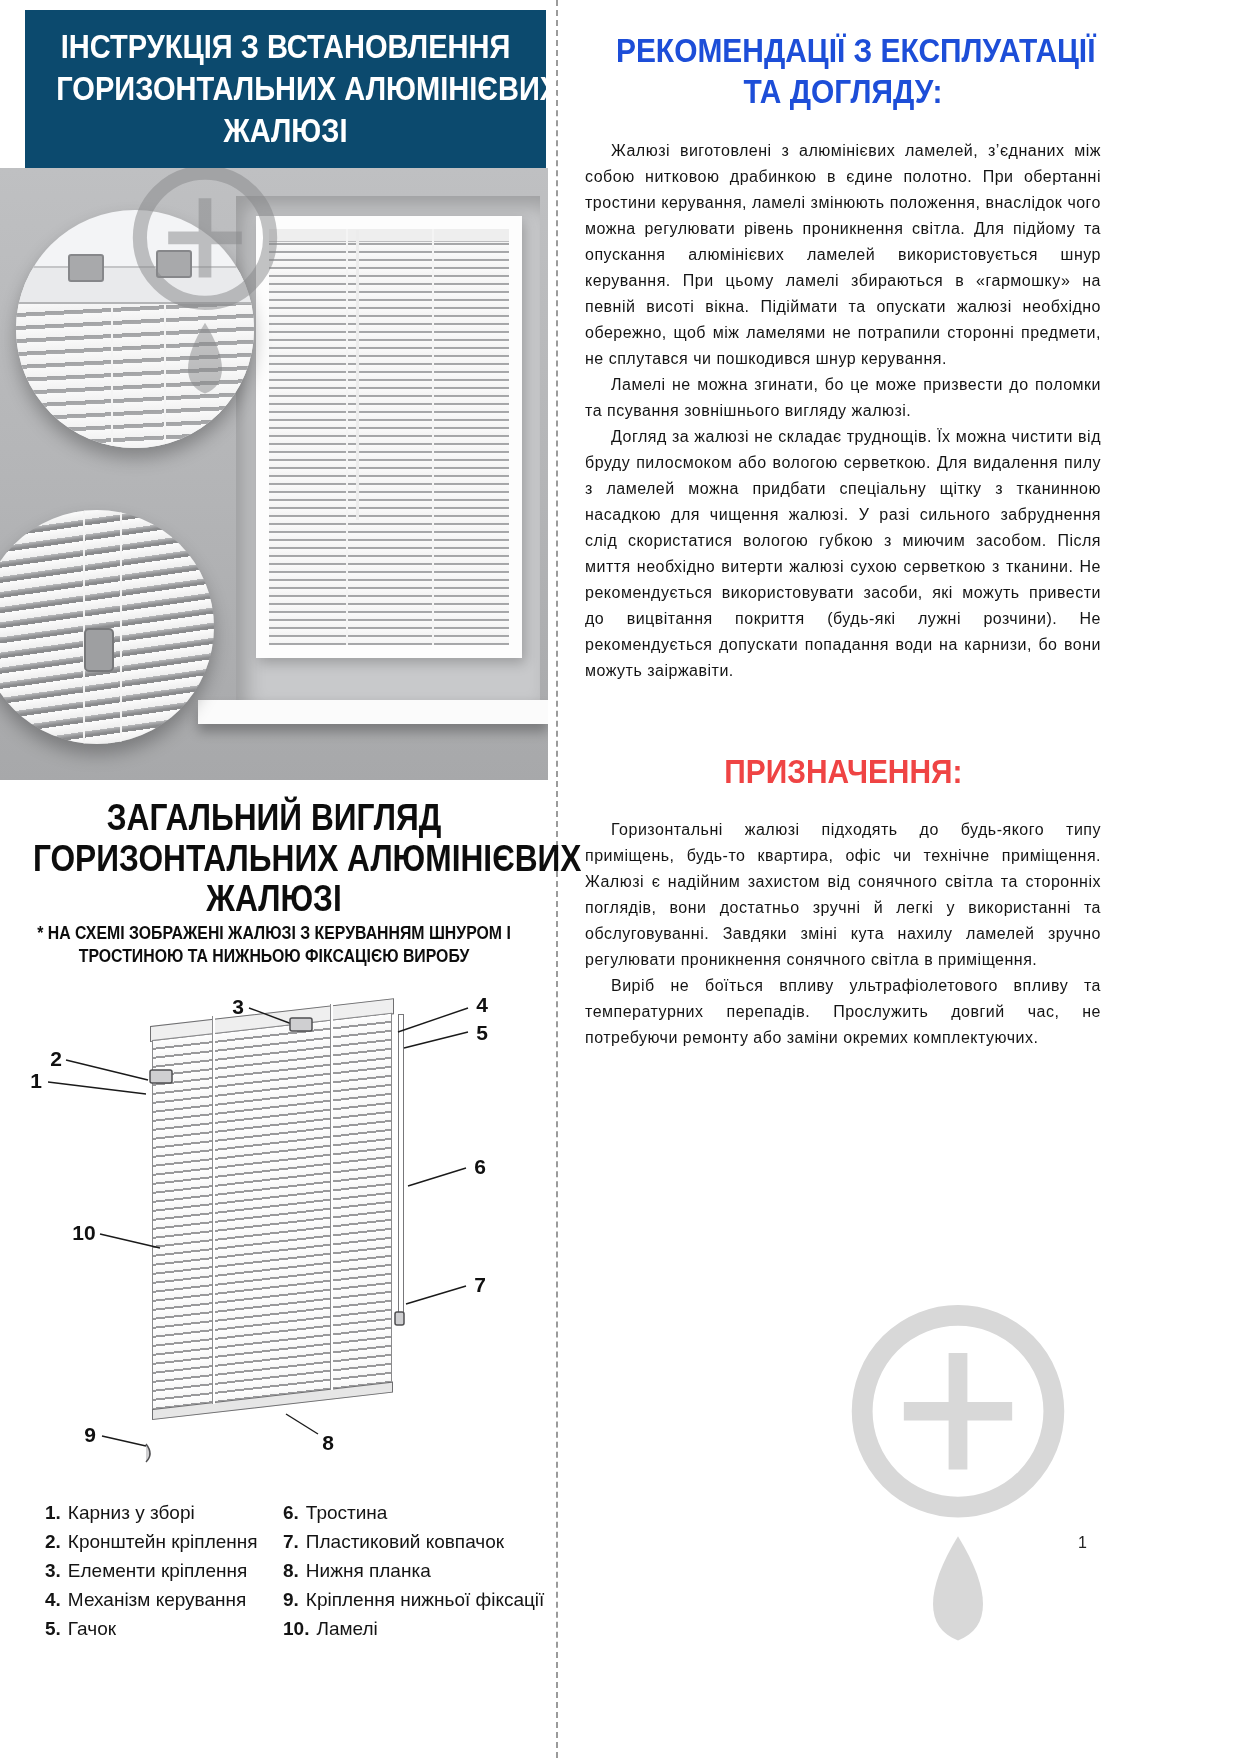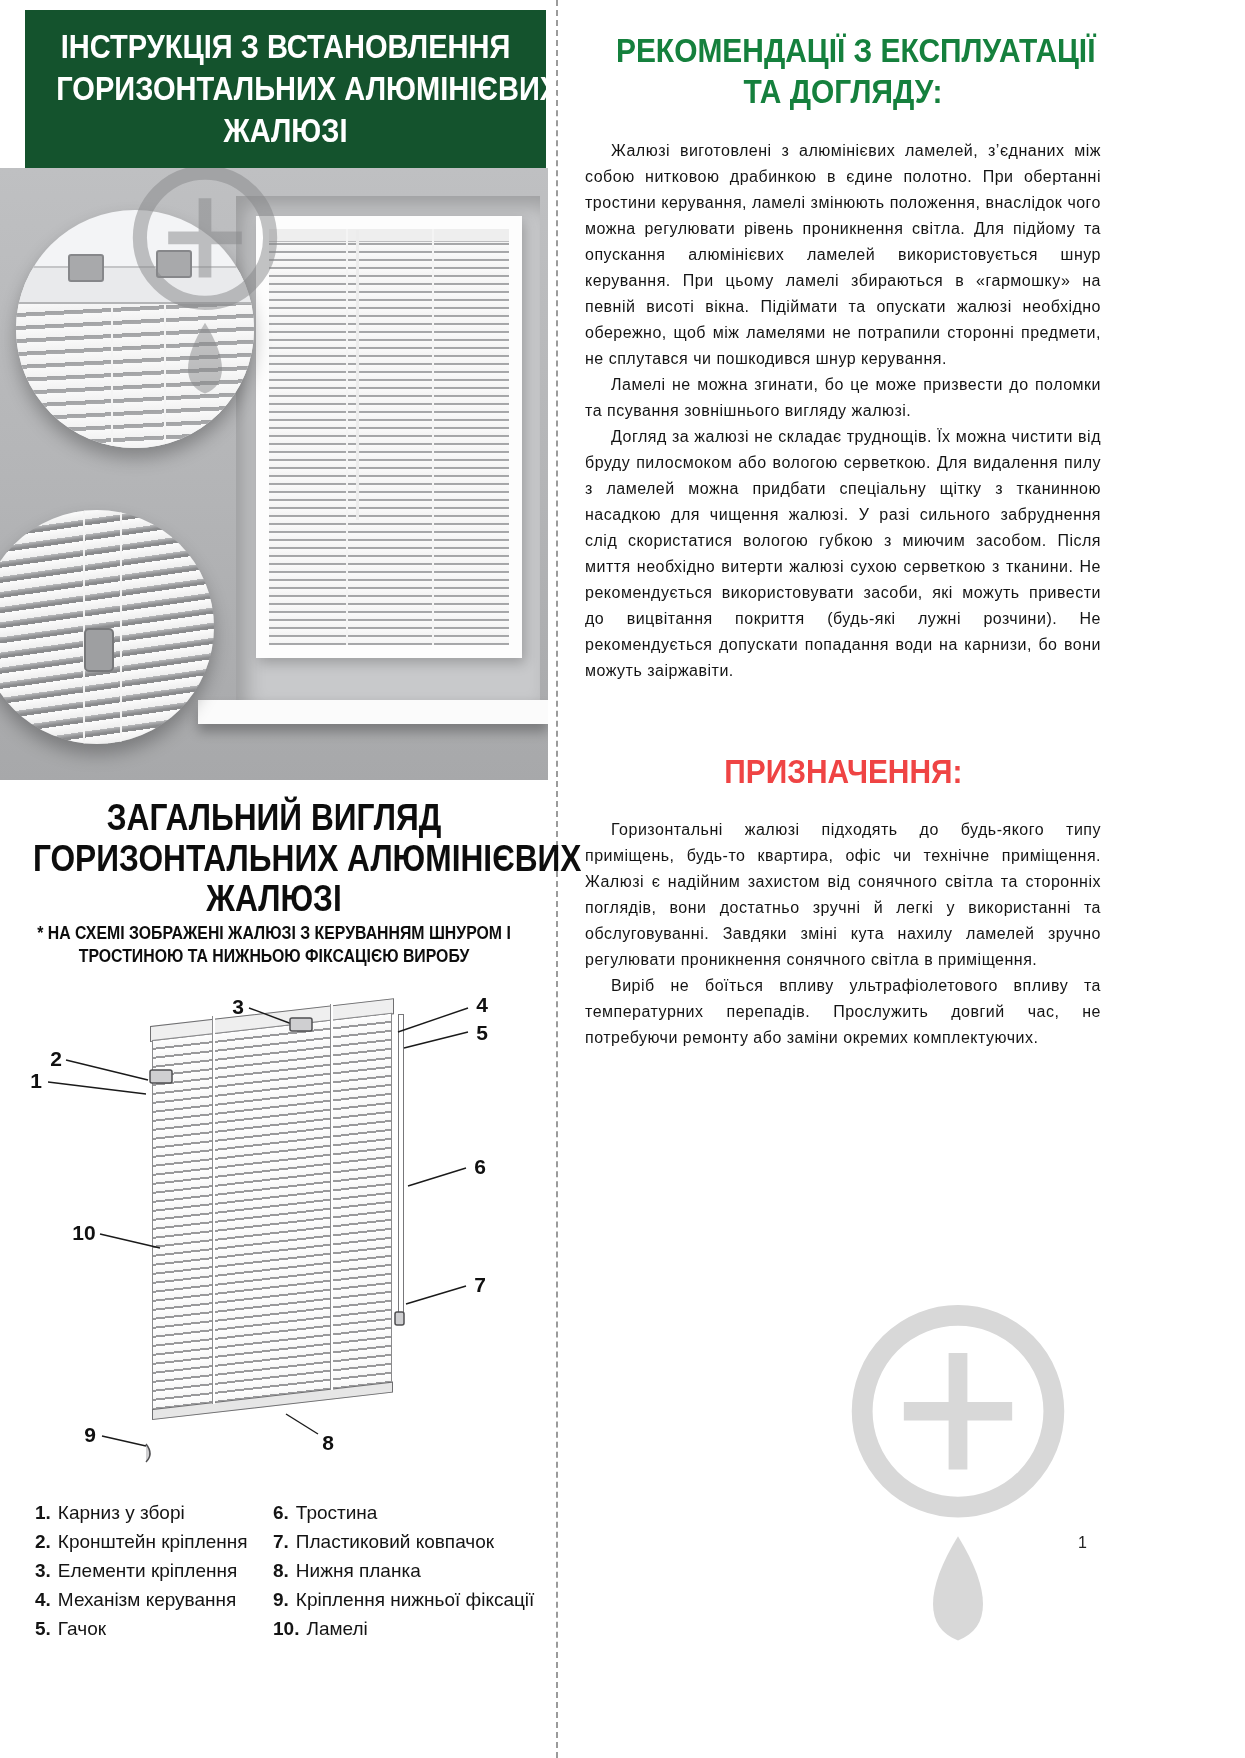--- a/index.html
+++ b/index.html
@@ -4,21 +4,21 @@
 <style>
   html,body{margin:0;padding:0;background:#fff;}
   .page{position:relative;width:1245px;height:1758px;background:#ffffff;overflow:hidden;
         font-family:"Liberation Sans", sans-serif;color:#141414;}
   .cond{transform:scaleX(0.88);transform-origin:50% 50%;white-space:nowrap;}
 
   
   .divider{position:absolute;left:556px;top:0;height:1758px;width:0;border-left:2px dashed #9b9b9b;}
 
   
-  .inst-header{position:absolute;left:25px;top:10px;width:521px;height:158px;background:#14532d;
+  .inst-header{position:absolute;left:25px;top:10px;width:521px;height:158px;background:#0c4a6e;
                color:#fff;display:flex;flex-direction:column;justify-content:center;text-align:center;
                font-weight:700;font-size:33px;line-height:1.27;}
   .photo{position:absolute;left:0;top:168px;width:548px;height:612px;overflow:hidden;
          background:linear-gradient(180deg,#bfc0c2 0%,#b3b4b6 55%,#a7a8aa 100%);}
   .recess{position:absolute;left:236px;top:28px;width:304px;height:506px;background:#c8c9cb;
           box-shadow:inset 10px 10px 20px rgba(0,0,0,0.22);}
   .wframe{position:absolute;left:256px;top:48px;width:266px;height:442px;background:#fdfdfd;
           box-shadow:3px 5px 12px rgba(0,0,0,0.22);}
   .blinds{position:absolute;left:13px;top:13px;right:13px;bottom:13px;
           background:repeating-linear-gradient(180deg,#fafafa 0px,#f4f4f4 6px,#a4a5a7 6px,#a8a9ab 8px);}
@@ -60,29 +60,29 @@
   .d-wand{position:absolute;left:398px;top:32px;width:4px;height:300px;background:#ffffff;border:1px solid #77777a;}
   .d-cord{position:absolute;width:2px;background:#ffffff;border-left:1px solid #8d8d8f;}
   .d-cord1{left:212px;top:34px;height:388px;}
   .d-cord2{left:330px;top:22px;height:386px;}
   .diagram svg{position:absolute;left:0;top:0;}
   .diagram svg text{font-family:"Liberation Sans", sans-serif;font-weight:700;font-size:21px;fill:#101010;}
   .diagram svg line{stroke:#1a1a1a;stroke-width:1.4;}
   .diagram svg .icon{fill:#cfcfd1;stroke:#4f4f51;stroke-width:1.5;}
 
   
-  .legend{position:absolute;left:35px;top:1498px;width:513px;display:flex;font-size:19px;line-height:29px;}
+  .legend{position:absolute;left:45px;top:1498px;width:513px;display:flex;font-size:19px;line-height:29px;}
   .legend-col1{width:238px;}
   .legend-col2{flex:1;}
   .legend-item{white-space:nowrap;}
   .ln{font-weight:700;margin-right:7px;}
 
   
   .right-col{position:absolute;left:585px;top:30px;width:516px;}
-  .care-title{text-align:center;font-weight:700;font-size:34px;line-height:1.2;color:#15803d;}
+  .care-title{text-align:center;font-weight:700;font-size:34px;line-height:1.2;color:#1d4ed8;}
   .body-text{margin-top:26px;font-size:16px;line-height:26px;letter-spacing:0.5px;text-align:justify;}
   .body-text p{margin:0;text-indent:26px;}
   .purpose-title{margin-top:68px;text-align:center;font-weight:700;font-size:34px;color:#ef4444;}
   .purpose-text{}
   .page-num{position:absolute;left:1078px;top:1534px;font-size:16px;color:#222;}
 </style>
 </head>
 <body>
 
 <div class="page">

